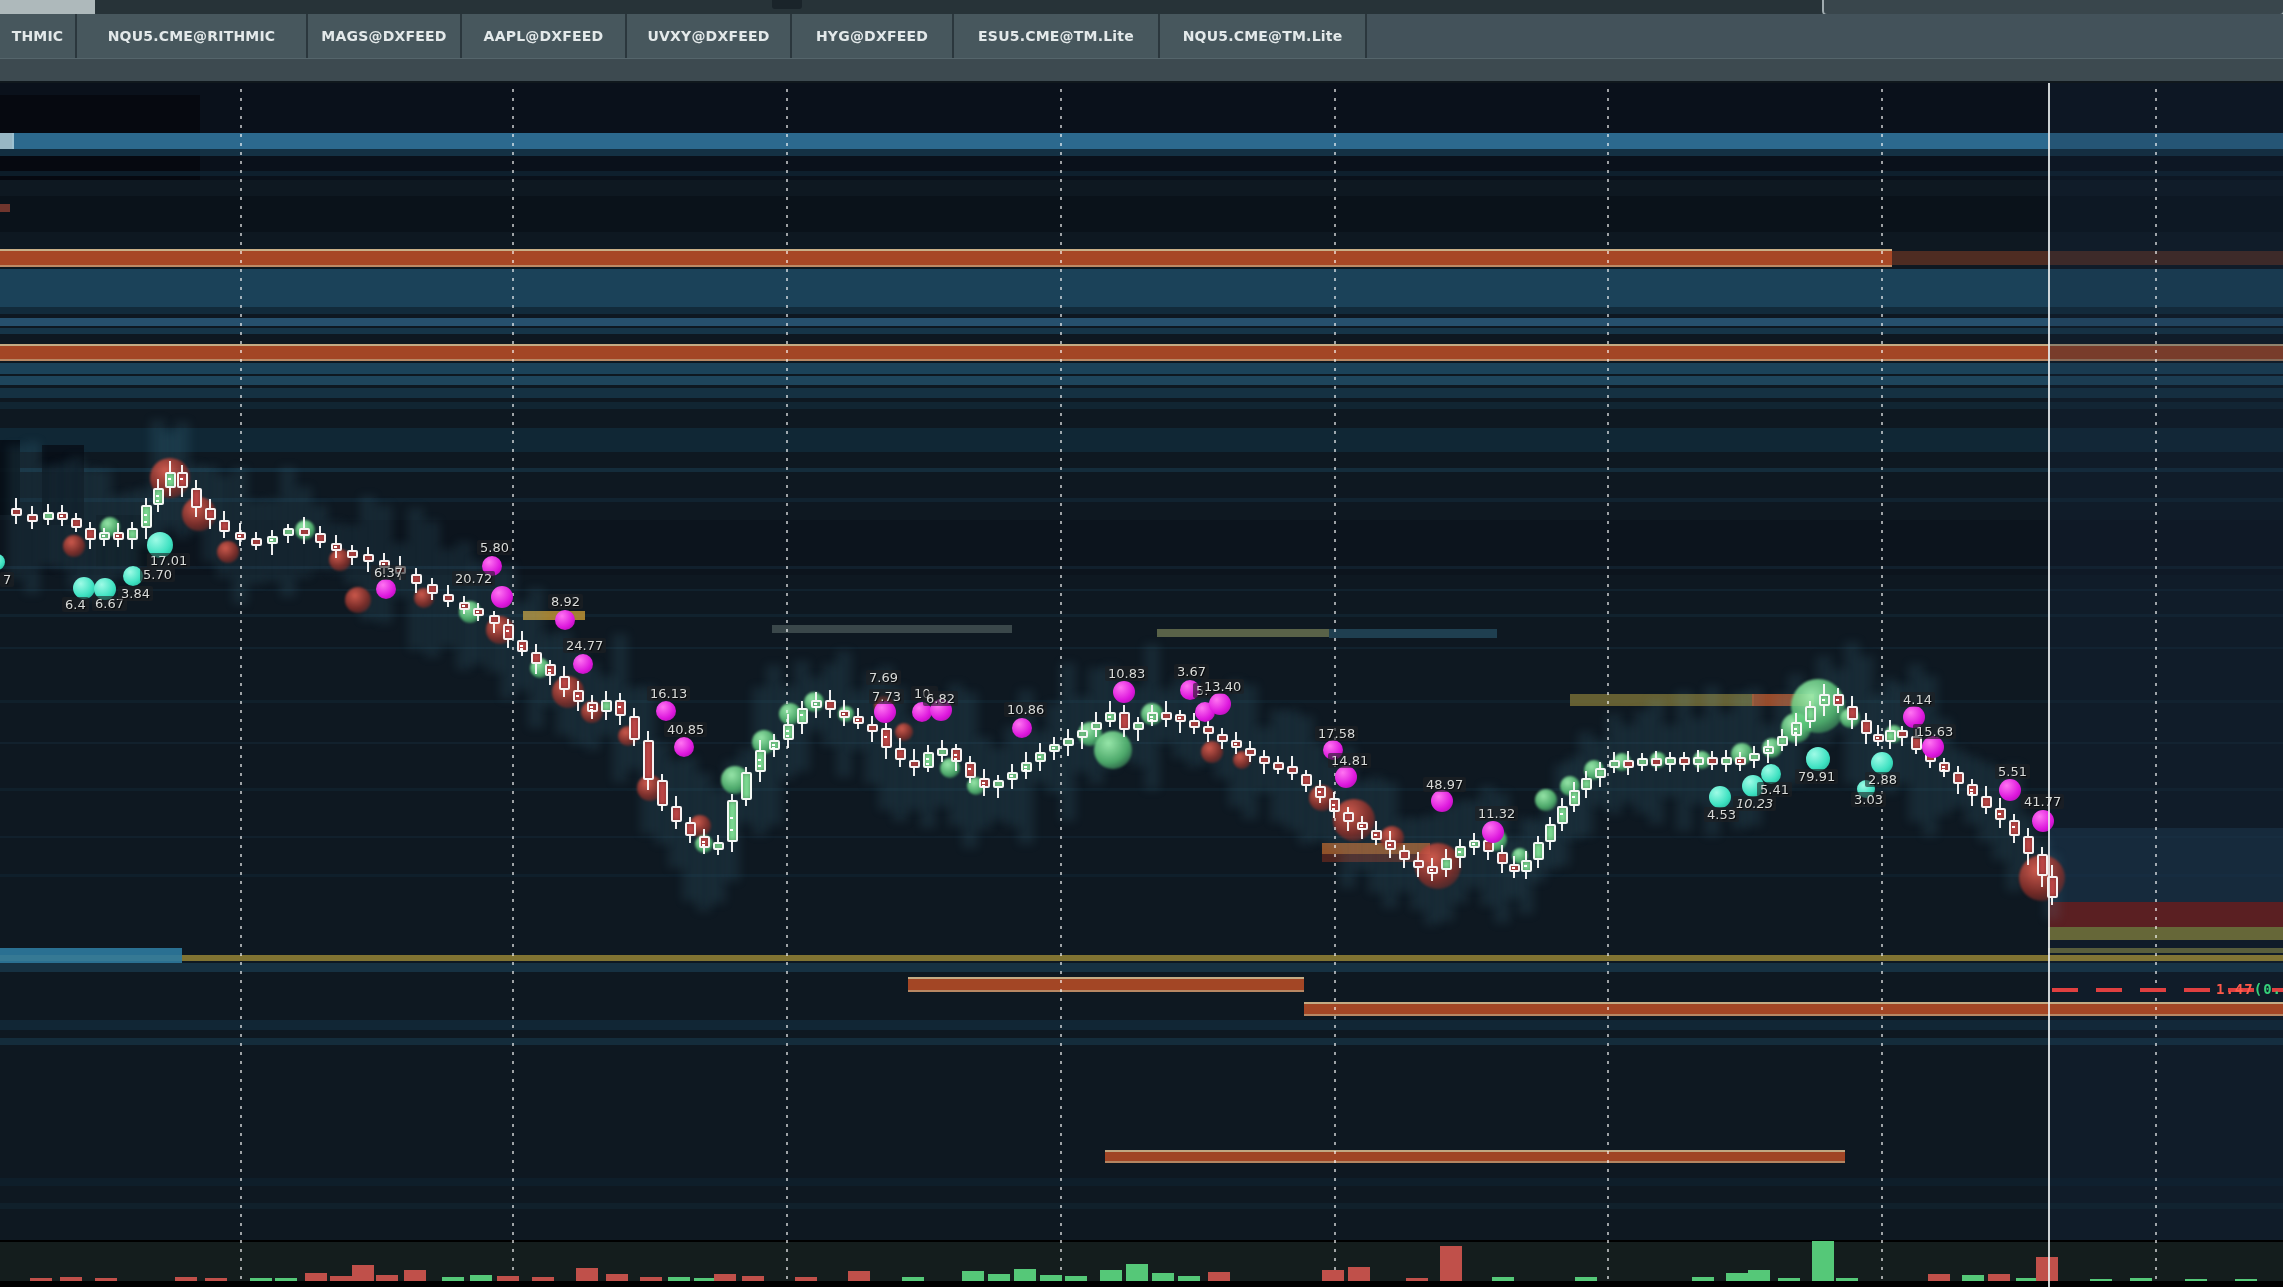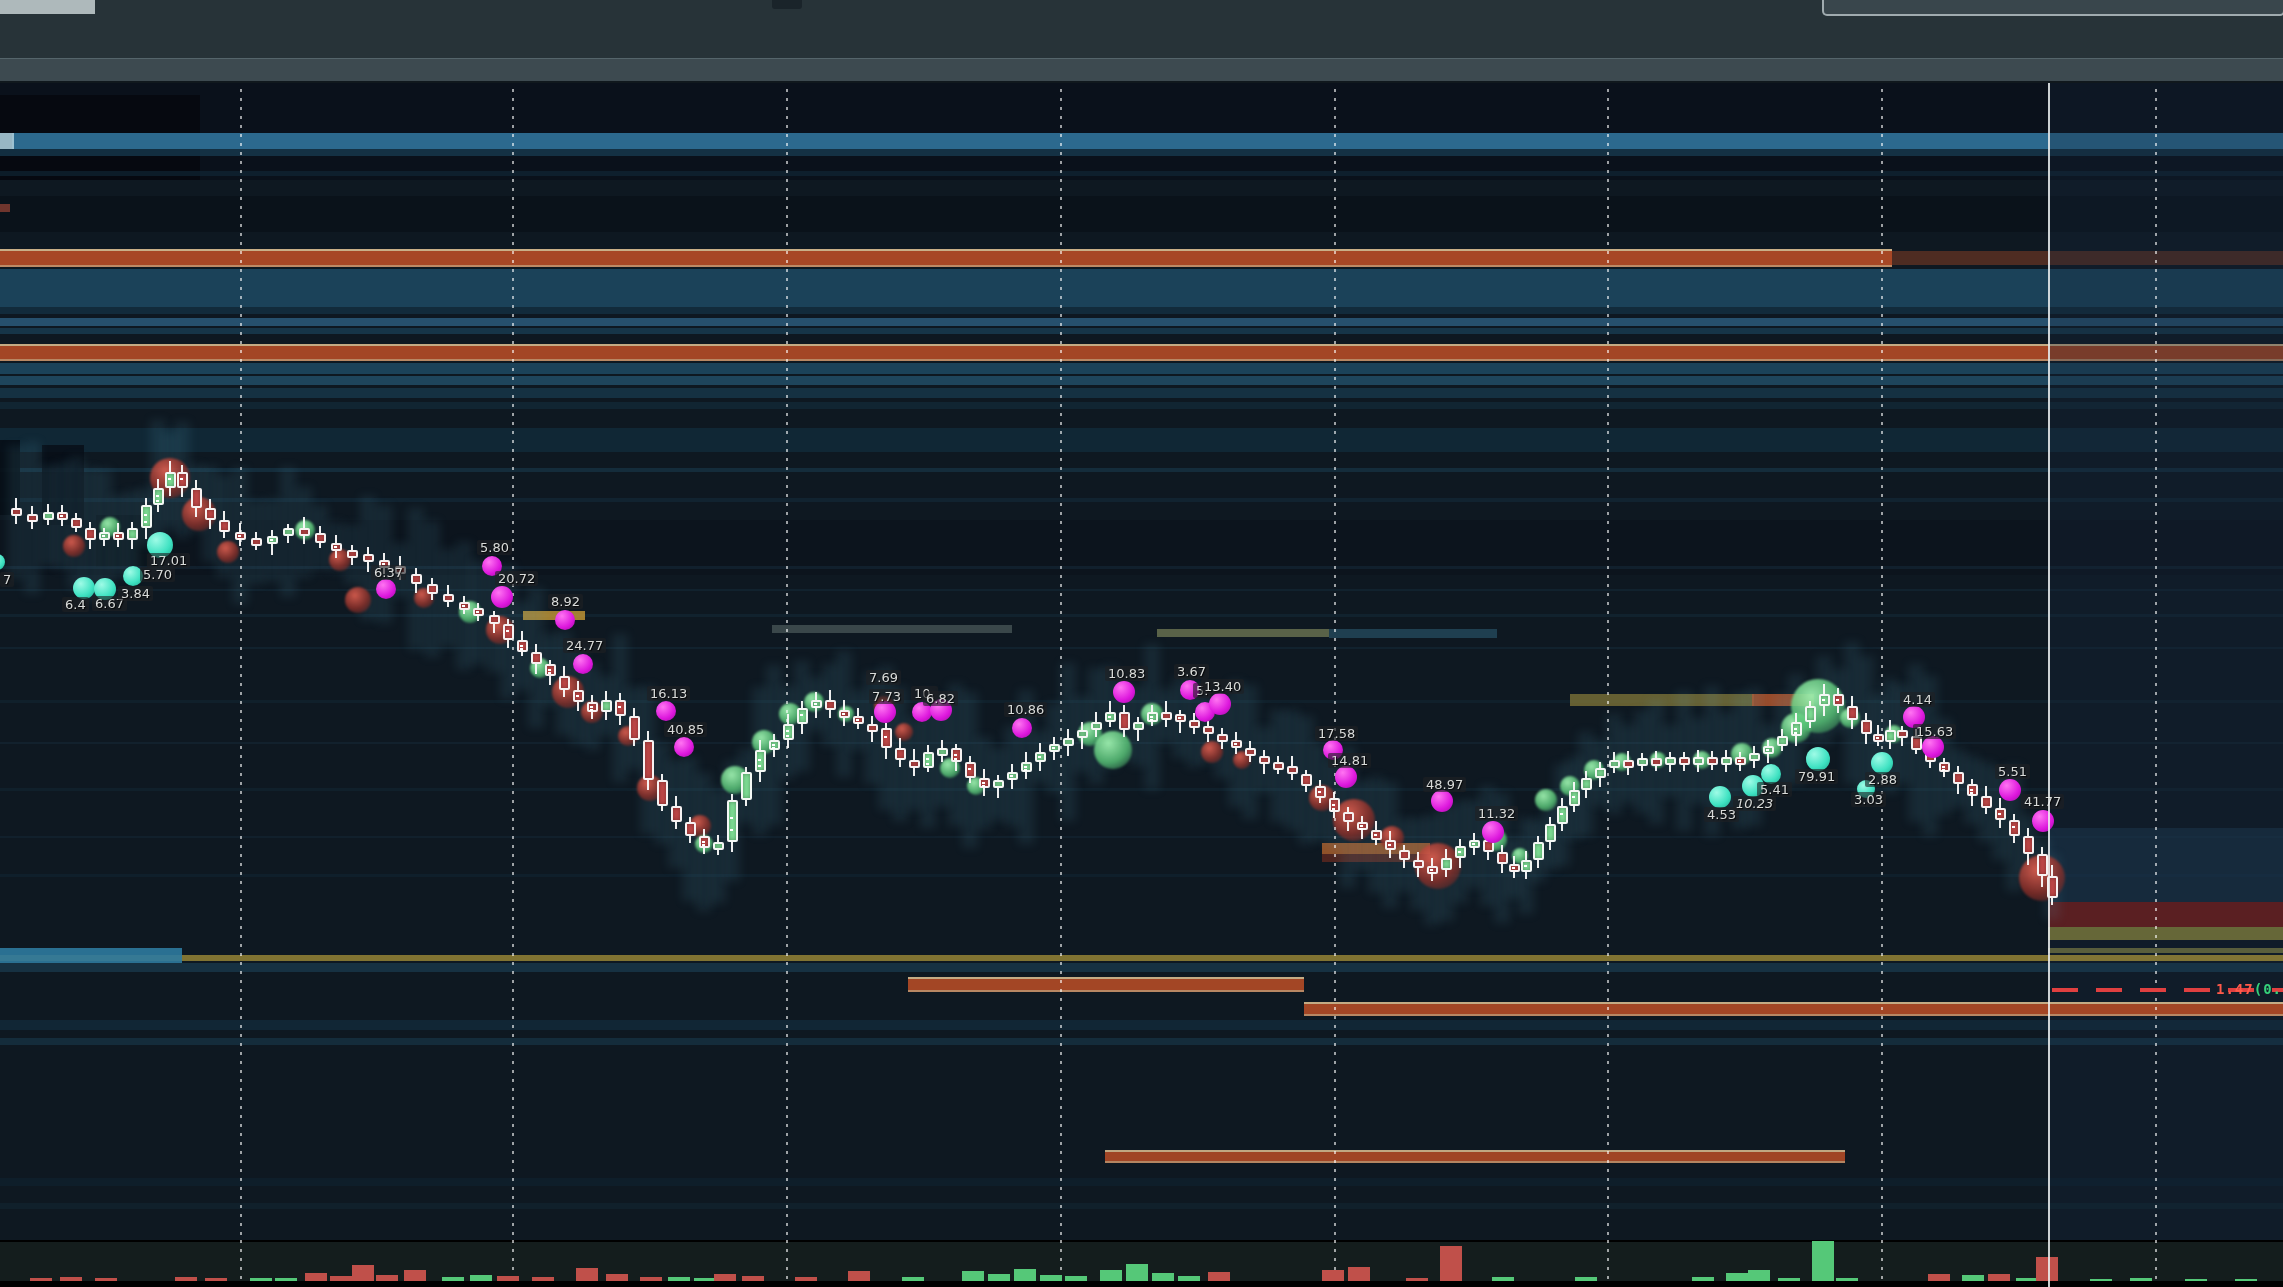--- a/index.html
+++ b/index.html
@@ -51,20 +51,31 @@
   .vbar.g{background:#55c878;}
 </style>
 </head>
 <body>
 
 <div id="stage">
   <div id="topbar">
     <div id="tab-remnant"></div>
     <div id="top-glyph"></div>
     <div id="topright-field"></div>
+    <div id="tabrow">
+        <div class="tab" style="width: 77px;">THMIC</div>
+        <div class="tab" style="width: 231px;">NQU5.CME@RITHMIC</div>
+        <div class="tab" style="width: 154px;">MAGS@DXFEED</div>
+        <div class="tab" style="width: 165px;">AAPL@DXFEED</div>
+        <div class="tab" style="width: 165px;">UVXY@DXFEED</div>
+        <div class="tab" style="width: 162px;">HYG@DXFEED</div>
+        <div class="tab" style="width: 206px;">ESU5.CME@TM.Lite</div>
+        <div class="tab" style="width: 207px;">NQU5.CME@TM.Lite</div>
+        <div id="tab-filler"></div>
+      </div>
     <div id="subbar"></div>
   </div>
 
   <div id="chart">
       <div class="band" style="left: 0px; top: 0px; width: 2283px; height: 100px; background: rgb(9, 17, 26); opacity: 0.85; z-index: 1;"></div>
       <div class="band" style="left: 0px; top: 15px; width: 200px; height: 85px; background: rgb(5, 9, 15); opacity: 0.9; z-index: 1;"></div>
       <div class="band" style="left: 12px; top: 53px; width: 2271px; height: 16px; background: rgb(46, 111, 149); opacity: 0.95; z-index: 1;"></div>
       <div class="band" style="left: 0px; top: 53px; width: 14px; height: 16px; background: rgb(168, 203, 216); opacity: 0.9; z-index: 1;"></div>
       <div class="band" style="left: 0px; top: 69px; width: 2283px; height: 7px; background: rgb(27, 71, 97); opacity: 0.6; z-index: 1;"></div>
       <div class="band" style="left: 0px; top: 91px; width: 2283px; height: 5px; background: rgb(19, 44, 60); opacity: 0.55; z-index: 1;"></div>
@@ -745,21 +756,21 @@
       <div class="bub m" style="left: 1999px; top: 699px; width: 22px; height: 22px;"></div>
       <div class="bub m" style="left: 2032px; top: 730px; width: 22px; height: 22px;"></div>
       <div class="chip" style="left: 62px; top: 517px;">6.4</div>
       <div class="chip" style="left: 92px; top: 516px;">6.67</div>
       <div class="chip" style="left: 140px; top: 487px;">5.70</div>
       <div class="chip" style="left: 118px; top: 506px;">3.84</div>
       <div class="chip" style="left: 147px; top: 473px;">17.01</div>
       <div class="chip" style="left: 0px; top: 492px;">7</div>
       <div class="chip" style="left: 371px; top: 485px;">6.37</div>
       <div class="chip" style="left: 477px; top: 460px;">5.80</div>
-      <div class="chip" style="left: 495px; top: 491px; text-align: center;">20.72</div>
+      <div class="chip" style="left: 452px; top: 491px; text-align: center;">20.72</div>
       <div class="chip" style="left: 548px; top: 514px;">8.92</div>
       <div class="chip" style="left: 563px; top: 558px;">24.77</div>
       <div class="chip" style="left: 647px; top: 606px;">16.13</div>
       <div class="chip" style="left: 664px; top: 642px;">40.85</div>
       <div class="chip" style="left: 866px; top: 590px;">7.69</div>
       <div class="chip" style="left: 869px; top: 609px;">7.73</div>
       <div class="chip" style="left: 911px; top: 606px;">10.</div>
       <div class="chip" style="left: 923px; top: 611px;">6.82</div>
       <div class="chip" style="left: 1004px; top: 622px;">10.86</div>
       <div class="chip" style="left: 1105px; top: 586px;">10.83</div>

